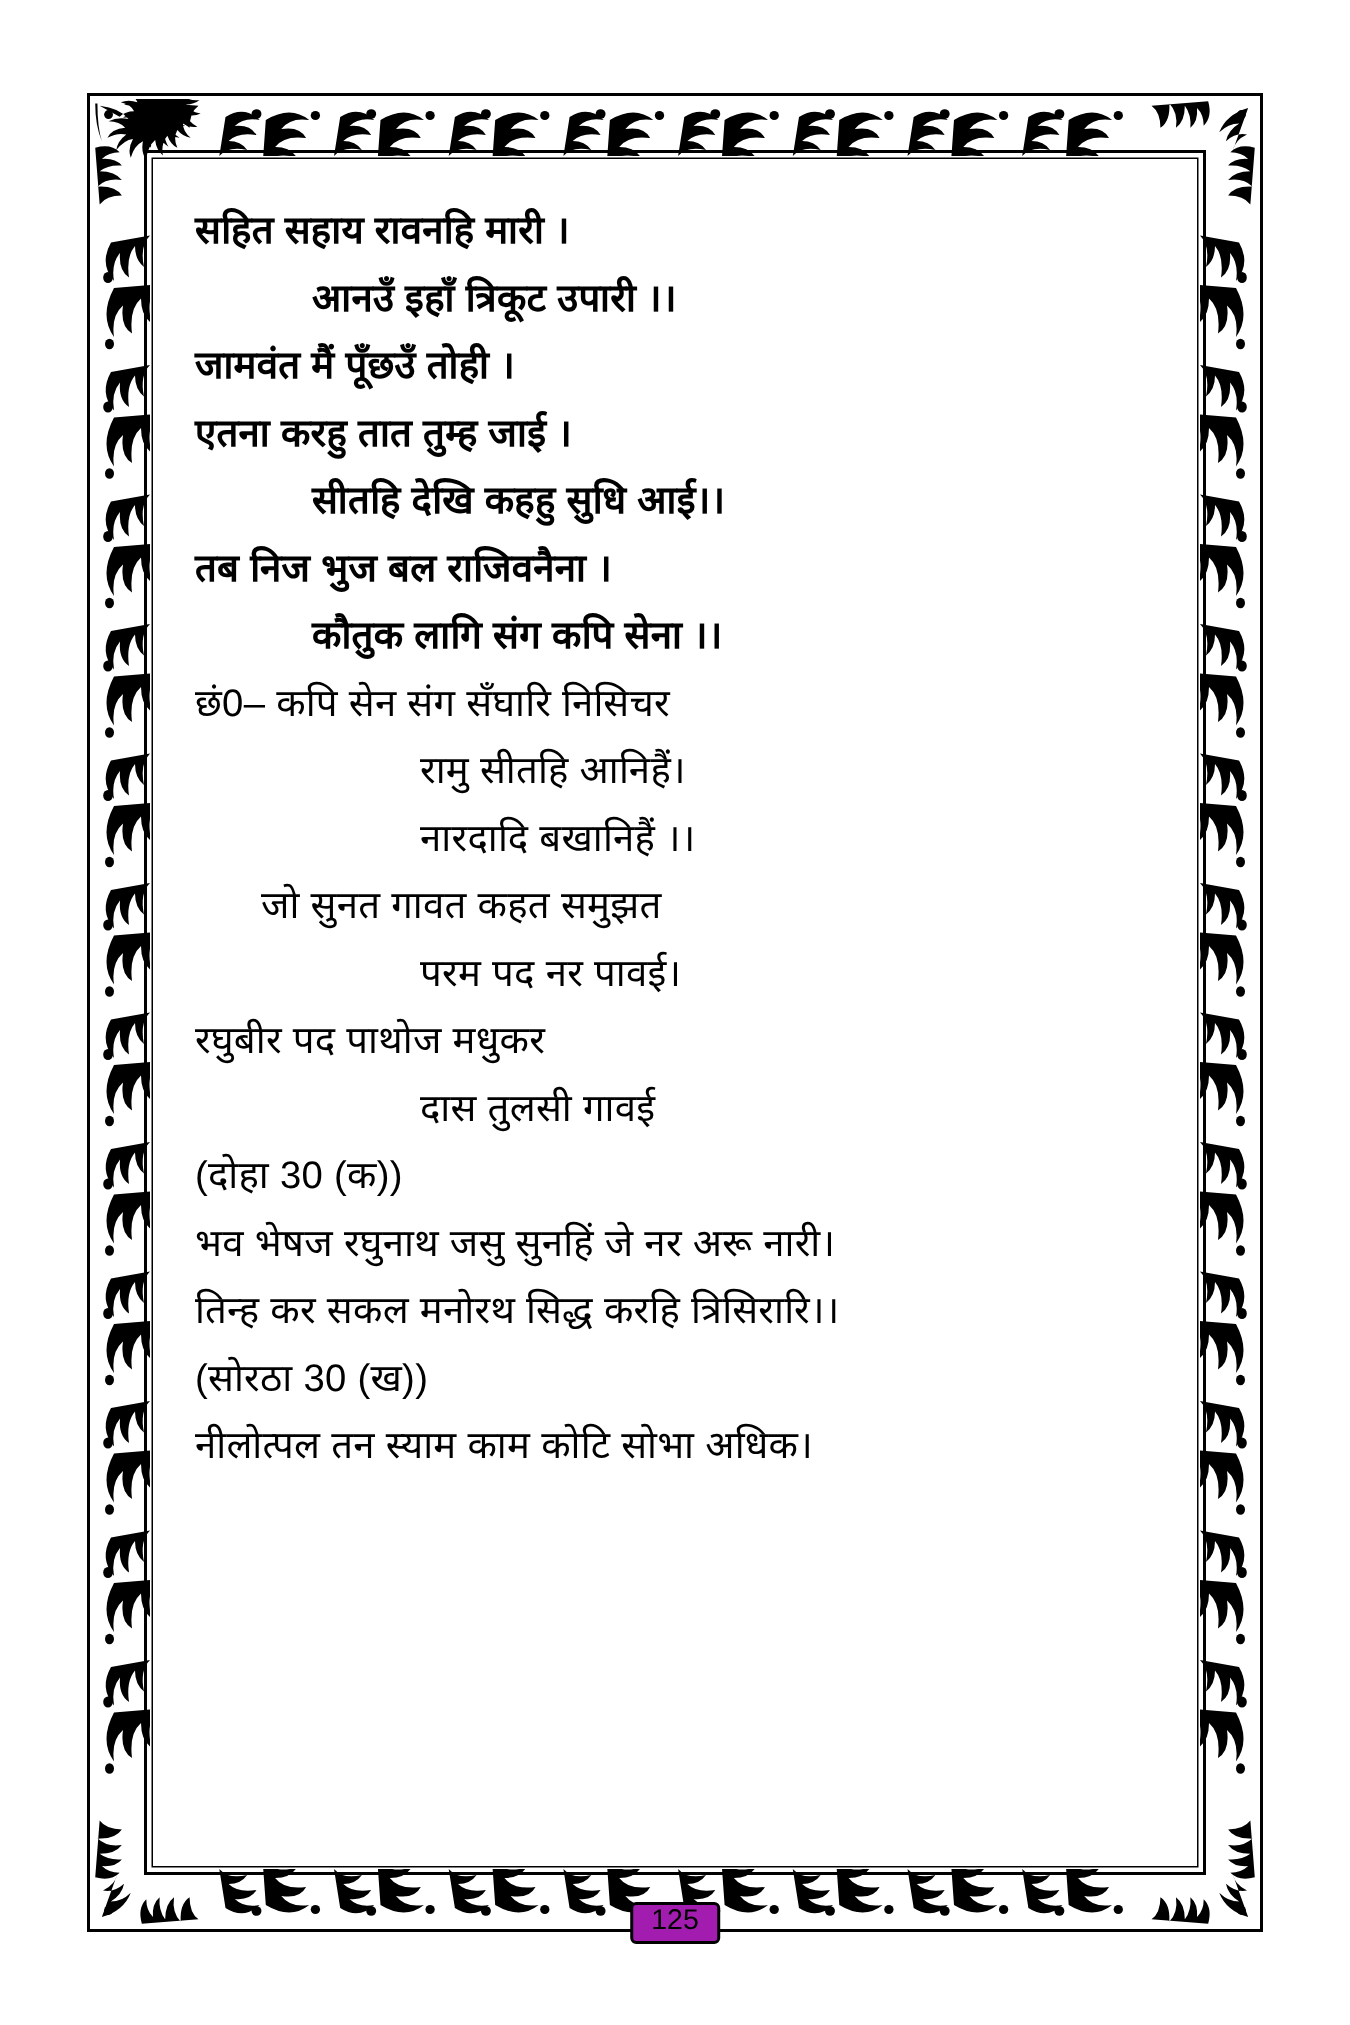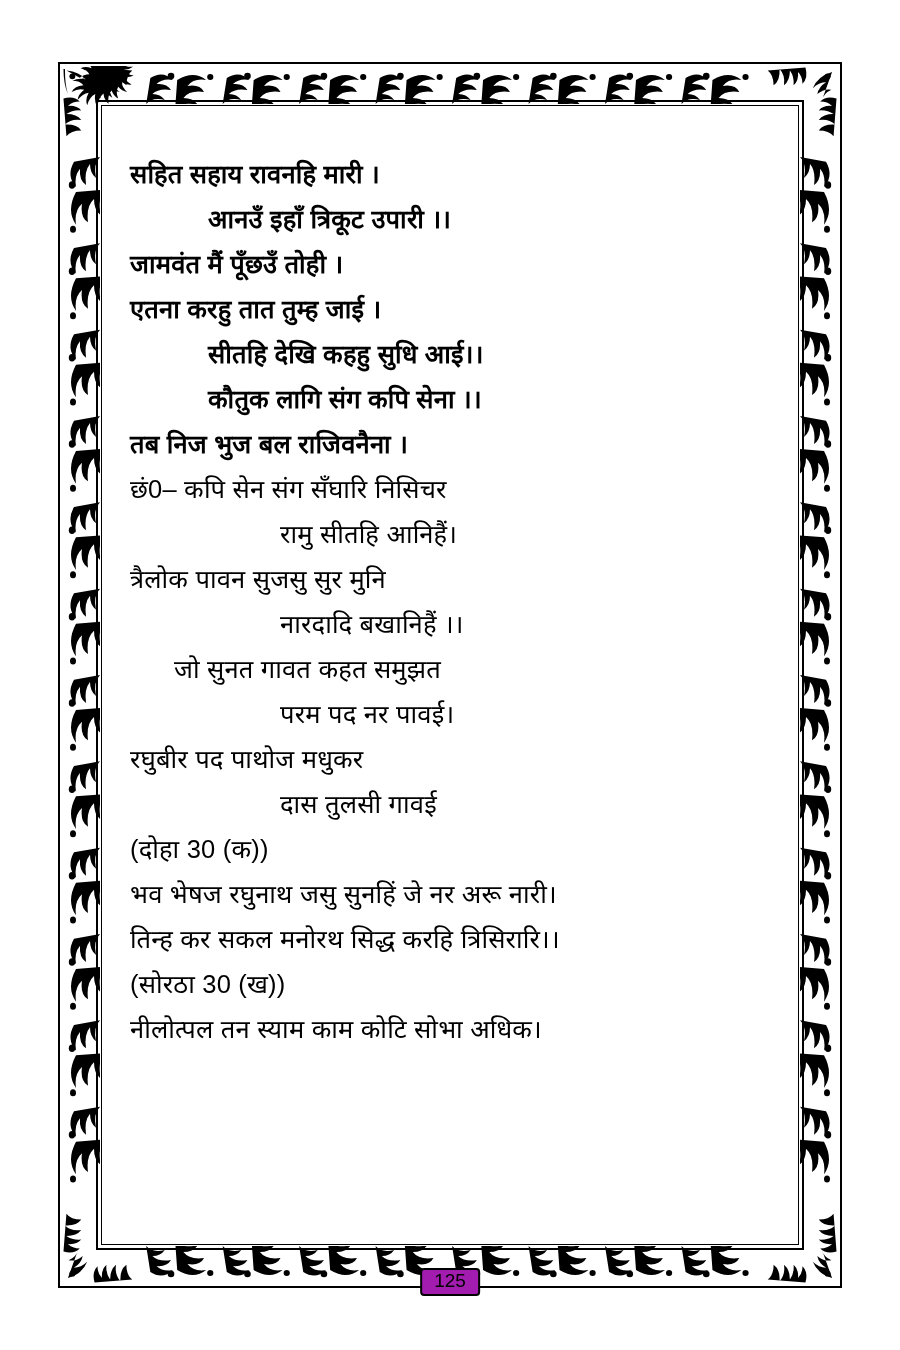--- a/index.html
+++ b/index.html
@@ -71,21 +71,20 @@
   .edge.left   { left: 66px;  top: 150px; bottom: 150px; width: 34px; }
   .edge.right  { right: 66px; top: 150px; bottom: 150px; width: 34px; transform: scaleX(-1); }
 
   
   .content {
     position: absolute;
     left: 130px;
     right: 130px;
     top: 132px;
     bottom: 150px;
-    margin-top: 20px;
   }
   .line {
     font-family: "Liberation Sans", sans-serif;
     font-size: 25.5px;
     line-height: 45px;
     white-space: pre;
     letter-spacing: 0.2px;
   }
   .bold   { font-weight: bold; }
   .normal { font-weight: normal; }
@@ -419,25 +418,24 @@
       </g>
     </svg>
   </div>
 
   <div class="content">
     <div class="line bold">सहित सहाय रावनहि मारी ।</div>
     <div class="line bold indent-1">आनउँ इहाँ त्रिकूट उपारी ।।</div>
     <div class="line bold">जामवंत मैं पूँछउँ तोही ।</div>
     <div class="line bold">एतना करहु तात तुम्ह जाई ।</div>
     <div class="line bold indent-1">सीतहि देखि कहहु सुधि आई।।</div>
+    <div class="line bold">तब निज भुज बल राजिवनैना ।</div>
     <div class="line bold indent-1">कौतुक लागि संग कपि सेना ।।</div>
-    <div class="line bold">तब निज भुज बल राजिवनैना ।</div>
     <div class="line normal">छं0– कपि सेन संग सँघारि निसिचर</div>
     <div class="line normal indent-2">रामु सीतहि आनिहैं।</div>
-    <div class="line normal">त्रैलोक पावन सुजसु सुर मुनि</div>
     <div class="line normal indent-2">नारदादि बखानिहैं ।।</div>
     <div class="line normal indent-3">जो सुनत गावत कहत समुझत</div>
     <div class="line normal indent-2">परम पद नर पावई।</div>
     <div class="line normal">रघुबीर पद पाथोज मधुकर</div>
     <div class="line normal indent-2">दास तुलसी गावई</div>
     <div class="line normal center">(दोहा 30 (क))</div>
     <div class="line normal">भव भेषज रघुनाथ जसु सुनहिं जे नर अरू नारी।</div>
     <div class="line normal">तिन्ह कर सकल मनोरथ सिद्ध करहि त्रिसिरारि।।</div>
     <div class="line normal center">(सोरठा 30 (ख))</div>
     <div class="line normal">नीलोत्पल तन स्याम काम कोटि सोभा अधिक।</div>

